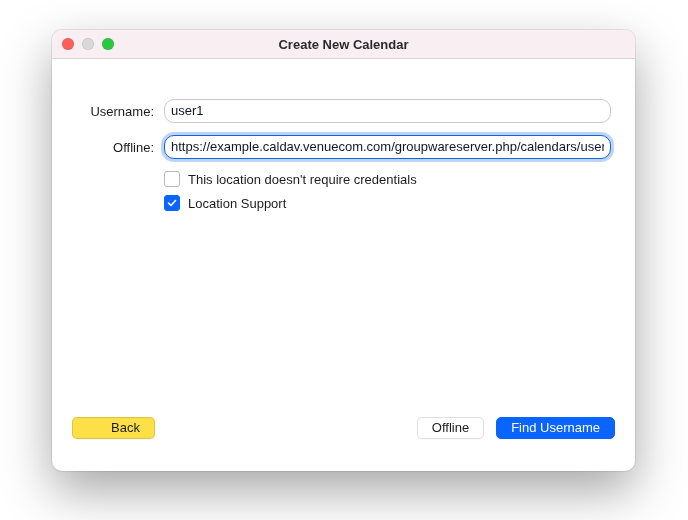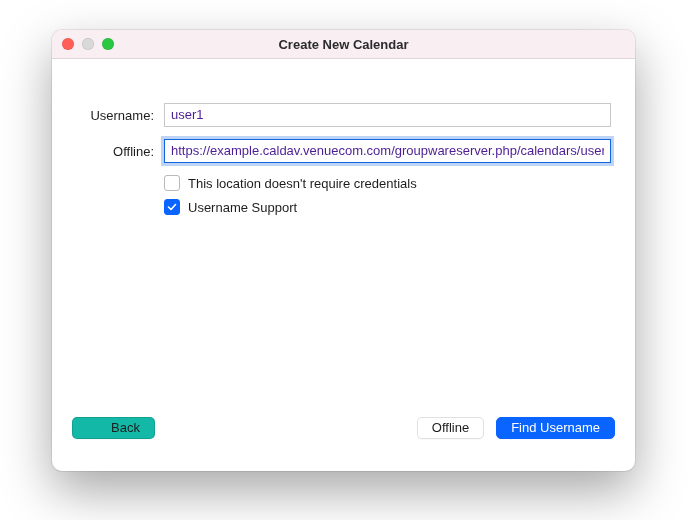--- a/index.html
+++ b/index.html
@@ -17,20 +17,21 @@
     left: 52px;
     top: 30px;
     width: 583px;
     height: 441px;
     background: #ffffff;
     border-radius: 10px;
     box-shadow: 0 20px 50px rgba(0,0,0,0.35), 0 0 0 1px rgba(0,0,0,0.08);
     overflow: hidden;
     display: flex;
     flex-direction: column;
+    gap: 20px;
   }
   .titlebar {
     height: 28px;
     background: #f9eef2;
     border-bottom: 1px solid rgba(0,0,0,0.10);
     position: relative;
     display: flex;
     align-items: center;
     justify-content: center;
   }
@@ -51,42 +52,41 @@
   .tlight.min   { background: #d9d9d9; }
   .tlight.zoom  { background: #28c840; }
   .titlebar-title {
     font-weight: 600;
     font-size: 13px;
     color: #2b2b2d;
   }
   .content {
     flex: 1 1 auto;
     padding: 20px 24px 0 24px;
-    margin-top: 24px;
   }
   .form-row {
     display: flex;
     align-items: center;
     margin-bottom: 12px;
   }
   .form-label {
     width: 78px;
     text-align: right;
     padding-right: 10px;
     color: #1d1d1f;
   }
   .text-input {
     flex: 1 1 auto;
     height: 22px;
     border: 1px solid #c9c9cc;
-    border-radius: 0;
+    border-radius: 10px;
     padding: 0 6px;
     font-size: 13px;
     line-height: 22px;
-    color: #4c1d95;
+    color: #0f172a;
     background: #ffffff;
     outline: none;
   }
   .text-input.focused {
     border-color: #1264de;
     box-shadow: 0 0 0 3px rgba(18,100,222,0.28);
   }
   .check-row {
     display: flex;
     align-items: center;
@@ -139,21 +139,21 @@
     border: 1px solid rgba(0,0,0,0.12);
     background: #ffffff;
     color: #1d1d1f;
     cursor: default;
     box-shadow: 0 1px 0 rgba(0,0,0,0.02);
     display: inline-flex;
     align-items: center;
     justify-content: center;
   }
   .btn.back {
-    background: #14b8a6;
+    background: #fde047;
     padding-left: 38px;
   }
   .btn.primary {
     background: #0a64ff;
     border-color: #0a64ff;
     color: #ffffff;
   }
 </style>
 </head>
 <body>
@@ -186,21 +186,21 @@
       </div>
       <div class="check-label">This location doesn't require credentials</div>
     </div>
 
     <div class="check-row">
       <div class="checkbox-box checked">
         <svg width="10" height="10" viewBox="0 0 10 10">
           <path d="M1.5 5 L4 7.5 L8.5 2.5" stroke="#ffffff" stroke-width="1.6" fill="none" stroke-linecap="round" stroke-linejoin="round"></path>
         </svg>
       </div>
-      <div class="check-label">Username Support</div>
+      <div class="check-label">Location Support</div>
     </div>
 
   </div>
 
   <div class="footer">
     <button class="btn back">Back</button>
     <div class="footer-right">
       <button class="btn">Offline</button>
       <button class="btn primary">Find Username</button>
     </div>

